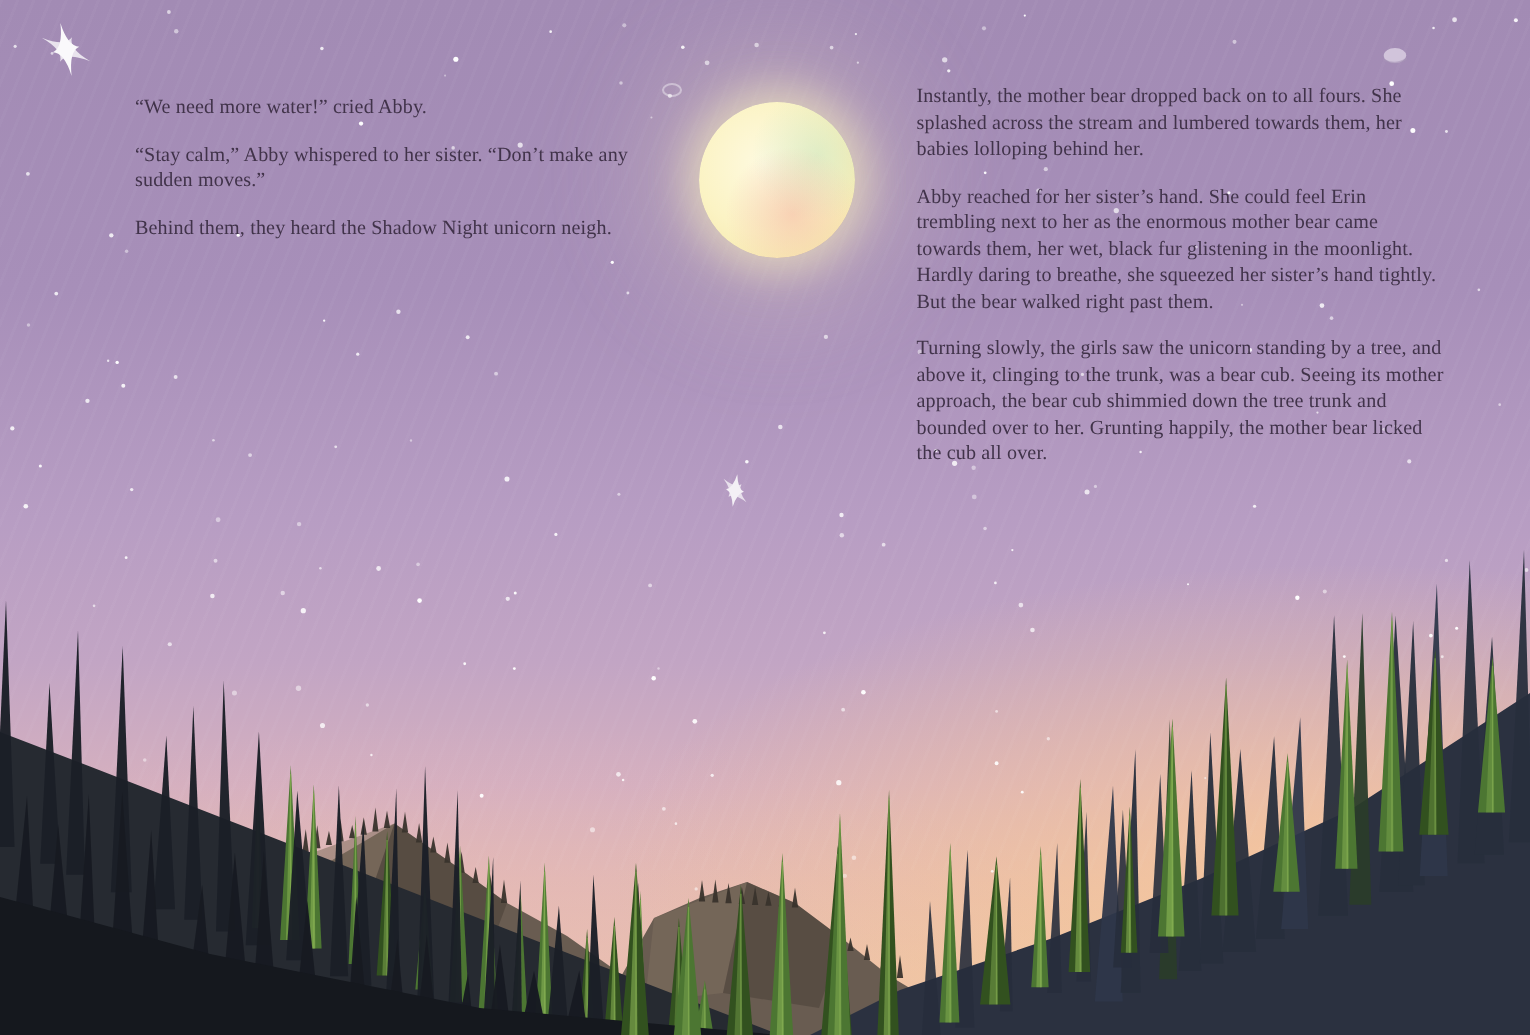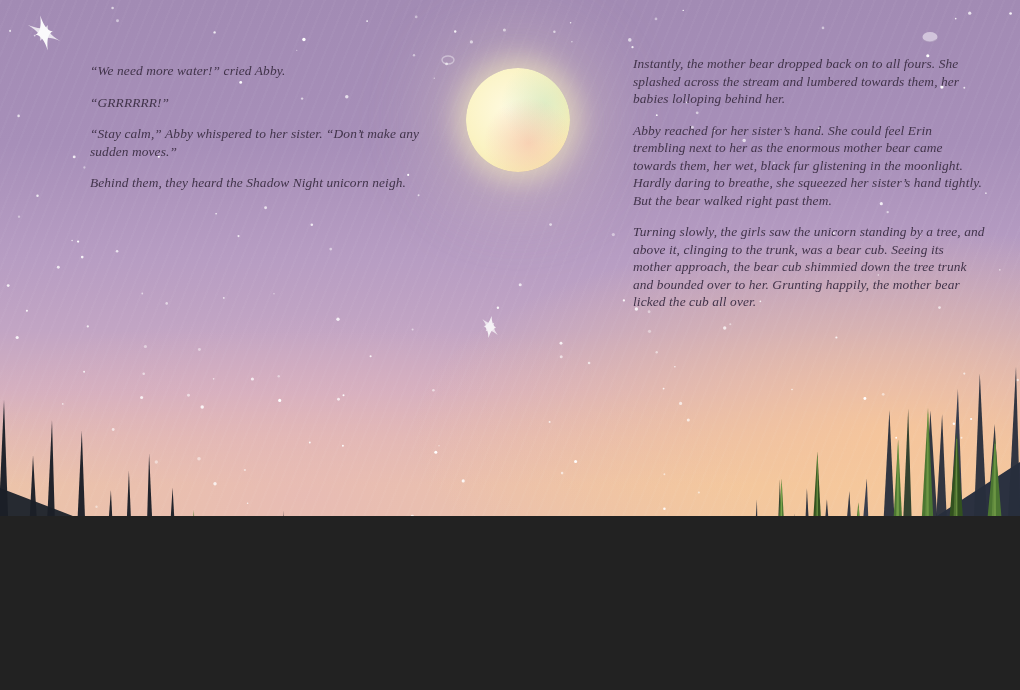--- a/index.html
+++ b/index.html
@@ -1,37 +1,37 @@
 <!DOCTYPE html>
 <html style="--sky_top: #a28bb4; --sky_mid: #b79dc3; --horizon_pink: #d5b0bf; --horizon_peach: #eec7a4; --moon_core: #fbf3c4; --moon_glow: #f6e8ac; --star: #ffffff; --mountain_base: #695c51; --mountain_light: #80705f; --mountain_shadow: #4b4139; --mountain_maroon: #5d4547; --ridge_tree: #39332c; --left_hill: #262a31; --front_wedge: #15181e; --right_slope: #2b3140; --dark_tree: #1b1f27; --dark_tree_right: #272e3c; --green_tree: #4c7632; --green_tree_light: #90ba58; --green_tree_dark: #32511f; --text_color: #41334a;"><head>
 <meta charset="utf-8">
 <style>
   html,body{margin:0;padding:0;background:#222;}
-  .page{position:relative;width:1020px;height:516px;overflow:hidden;
-        font-family:"Liberation Serif",serif;font-style:italic;}
+  .page{position:relative;width:1020px;height:690px;overflow:hidden;
+        font-family:"Liberation Serif",serif;}
   .sky{position:absolute;inset:0;
     background:
       radial-gradient(ellipse 720px 300px at 88% 84%, rgba(250,200,150,.80), rgba(250,200,150,0) 68%),
       radial-gradient(ellipse 640px 260px at 30% 96%, rgba(226,178,193,.55), rgba(226,178,193,0) 70%),
       linear-gradient(180deg, var(--sky_top) 0%, #a78fb9 28%, var(--sky_mid) 50%, #c2a5c4 64%,
         var(--horizon_pink) 76%, #e4bcb0 85%, var(--horizon_peach) 94%);}
   .streaks{position:absolute;left:0;top:0;width:1020px;height:580px;pointer-events:none;
     background:repeating-linear-gradient(112deg, rgba(255,255,255,.028) 0 2px, rgba(0,0,0,0) 2px 10px);}
   .moon{position:absolute;left:466px;top:68px;width:104px;height:104px;border-radius:50%;
     background:
       radial-gradient(circle at 60% 72%, rgba(244,172,158,.48) 0%, rgba(244,172,158,0) 46%),
       radial-gradient(circle at 76% 34%, rgba(185,226,192,.42) 0%, rgba(185,226,192,0) 42%),
       radial-gradient(circle at 42% 40%, #fefae0 0%, var(--moon_core) 52%, var(--moon_glow) 86%, #f2e2a6 100%);
     box-shadow:0 0 26px 10px rgba(248,238,190,.55), 0 0 72px 36px rgba(238,222,200,.30);}
   .scene{position:absolute;left:0;top:0;width:1020px;height:690px;}
   .col{position:absolute;width:352px;font-size:13.4px;line-height:17.5px;
        color:var(--text_color);letter-spacing:.1px;}
   .col p{margin:0 0 14px 0;}
   .col-left{left:90px;top:62px;}
-  .col-right{left:611px;top:55px;margin-left:22px;}
+  .col-right{left:611px;top:55px;}
   .mtn{fill:var(--mountain_base);}
   .mtn-light{fill:var(--mountain_light);}
   .mtn-dark{fill:var(--mountain_shadow);}
   .mtn-maroon{fill:var(--mountain_maroon);}
   .lhill{fill:var(--left_hill);}
   .rslope{fill:var(--right_slope);}
   .fwedge{fill:var(--front_wedge);}
 </style>
 </head>
 <body>
@@ -431,21 +431,20 @@
         <path d="M956.8,432.8 L952.0,556.5 L957.8,556.5 Z" fill="#90ba58" opacity="0.31"></path>
         <path d="M956.7581631094217,438.8 L956.7581631094217,556.5" stroke="#90ba58" stroke-width="0.9" opacity="0.5"></path>
         <path d="M995.1,437.8 L985.3,541.6 L1003.4,541.6 Z" fill="#4c7632" opacity="1"></path>
         <path d="M995.1,437.8 L990.7,541.6 L996.1,541.6 Z" fill="#90ba58" opacity="0.33"></path>
         <path d="M995.0705671384931,443.8 L995.0705671384931,541.6" stroke="#90ba58" stroke-width="0.9" opacity="0.5"></path>
       </g>
   </svg>
 
   <div class="col col-left">
     <p>“We need more water!” cried Abby.</p>
-    <p>“GRRRRRR!”</p>
     <p>“Stay calm,” Abby whispered to her sister. “Don’t make any sudden moves.”</p>
     <p>Behind them, they heard the Shadow Night unicorn neigh.</p>
   </div>
   <div class="col col-right">
     <p>Instantly, the mother bear dropped back on to all fours. She splashed across the stream and lumbered towards them, her babies lolloping behind her.</p>
     <p>Abby reached for her sister’s hand. She could feel Erin trembling next to her as the enormous mother bear came towards them, her wet, black fur glistening in the moonlight. Hardly daring to breathe, she squeezed her sister’s hand tightly. But the bear walked right past them.</p>
     <p>Turning slowly, the girls saw the unicorn standing by a tree, and above it, clinging to the trunk, was a bear cub. Seeing its mother approach, the bear cub shimmied down the tree trunk and bounded over to her. Grunting happily, the mother bear licked the cub all over.</p>
   </div>
 </div>
 

